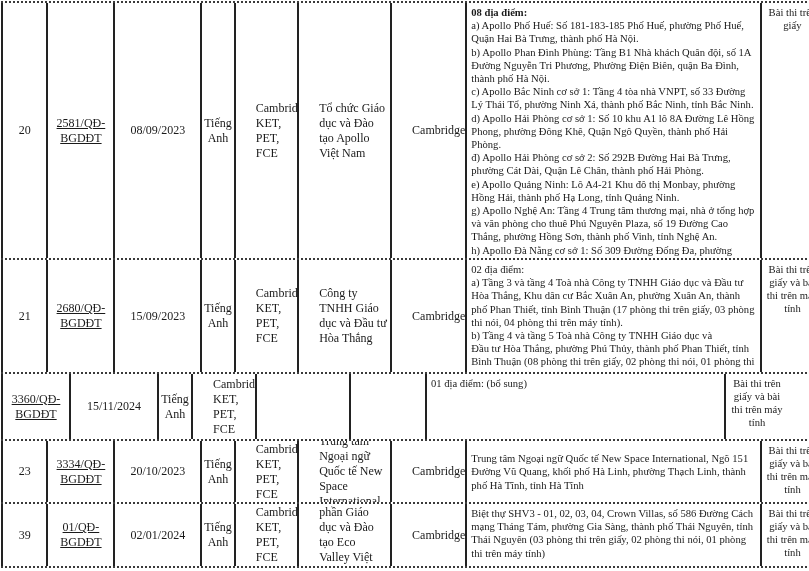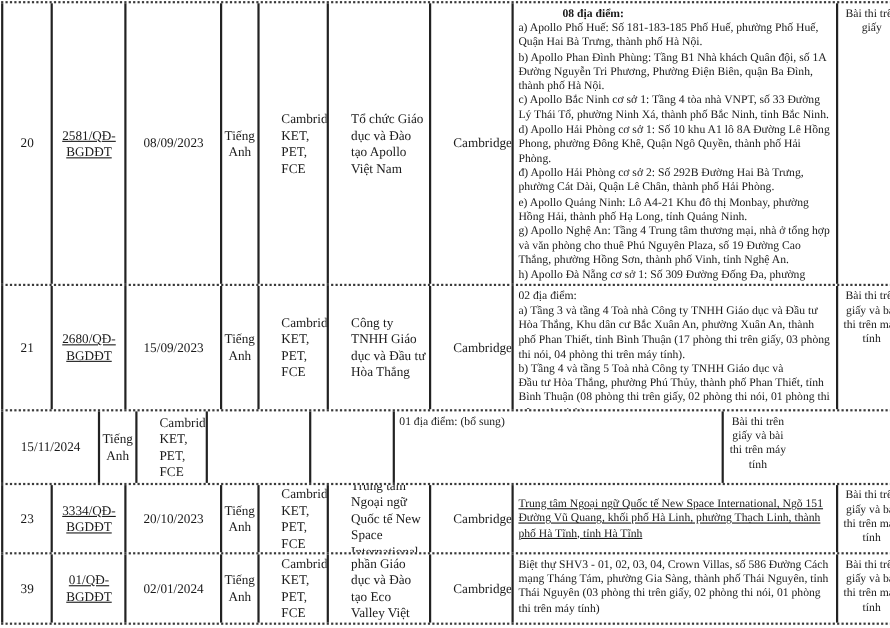--- a/index.html
+++ b/index.html
@@ -14,23 +14,23 @@
     box-sizing:border-box;border-left:2px solid #222;overflow:hidden;
     display:flex;flex-direction:column;justify-content:center;
     font-size:12px;line-height:15px;
   }
   .w1{width:46px}.w2{width:68px}.w3{width:88px}.w4{width:34px}.w5{width:64px}
   .w6{width:94px}.w7{width:76px}.w8{width:299px}.w9{width:64px}
   .ctr{text-align:center;padding:1px 2px;}
   .lft{text-align:left;padding:1px 2px 1px 20px;}
   .loc{justify-content:flex-start;font-size:10.6px;line-height:13.2px;padding:3px 4px 2px 4px;text-align:left;}
   .loc .head{display:block;}
-  .loc .bold{font-weight:bold;margin-left:40px;}
+  .loc .bold{font-weight:bold;}
   .loc .body{white-space:pre-line;display:block;}
-  .vc{justify-content:center;text-decoration:underline;}
+  .vc{justify-content:center;}
   .fmt{justify-content:flex-start;font-size:10.6px;line-height:13px;text-align:center;padding:3px 2px 1px 2px;}
   a.doclink{color:inherit;text-decoration:underline;cursor:pointer;}
 </style>
 </head>
 <body>
 
 <div class="page">
   <div class="tbl">
 
     <div class="row h-r20">
@@ -98,20 +98,23 @@
         <span class="body">a) Tầng 3 và tầng 4 Toà nhà Công ty TNHH Giáo dục và Đầu tư Hòa Thắng, Khu dân cư Bắc Xuân An, phường Xuân An, thành phố Phan Thiết, tỉnh Bình Thuận (17 phòng thi trên giấy, 03 phòng thi nói, 04 phòng thi trên máy tính).
 b) Tầng 4 và tầng 5 Toà nhà Công ty TNHH Giáo dục và
 Đầu tư Hòa Thắng, phường Phú Thủy, thành phố Phan Thiết, tỉnh Bình Thuận (08 phòng thi trên giấy, 02 phòng thi nói, 01 phòng thi trên máy tính)</span>
       </div>
       <div class="cell w9 fmt">
           <span>Bài thi trên giấy và bài thi trên máy tính</span>
         </div>
     </div>
 
     <div class="row h-r22">
+      <div class="cell w2 ctr">
+          <span><a class="doclink">3360/QĐ-BGDĐT</a></span>
+        </div>
       <div class="cell w3 ctr">
           <span>15/11/2024</span>
         </div>
       <div class="cell w4 ctr">
           <span>Tiếng Anh</span>
         </div>
       <div class="cell w5 lft">
           <span>Cambridge: KET, PET, FCE</span>
         </div>
       <div class="cell w6 lft">

